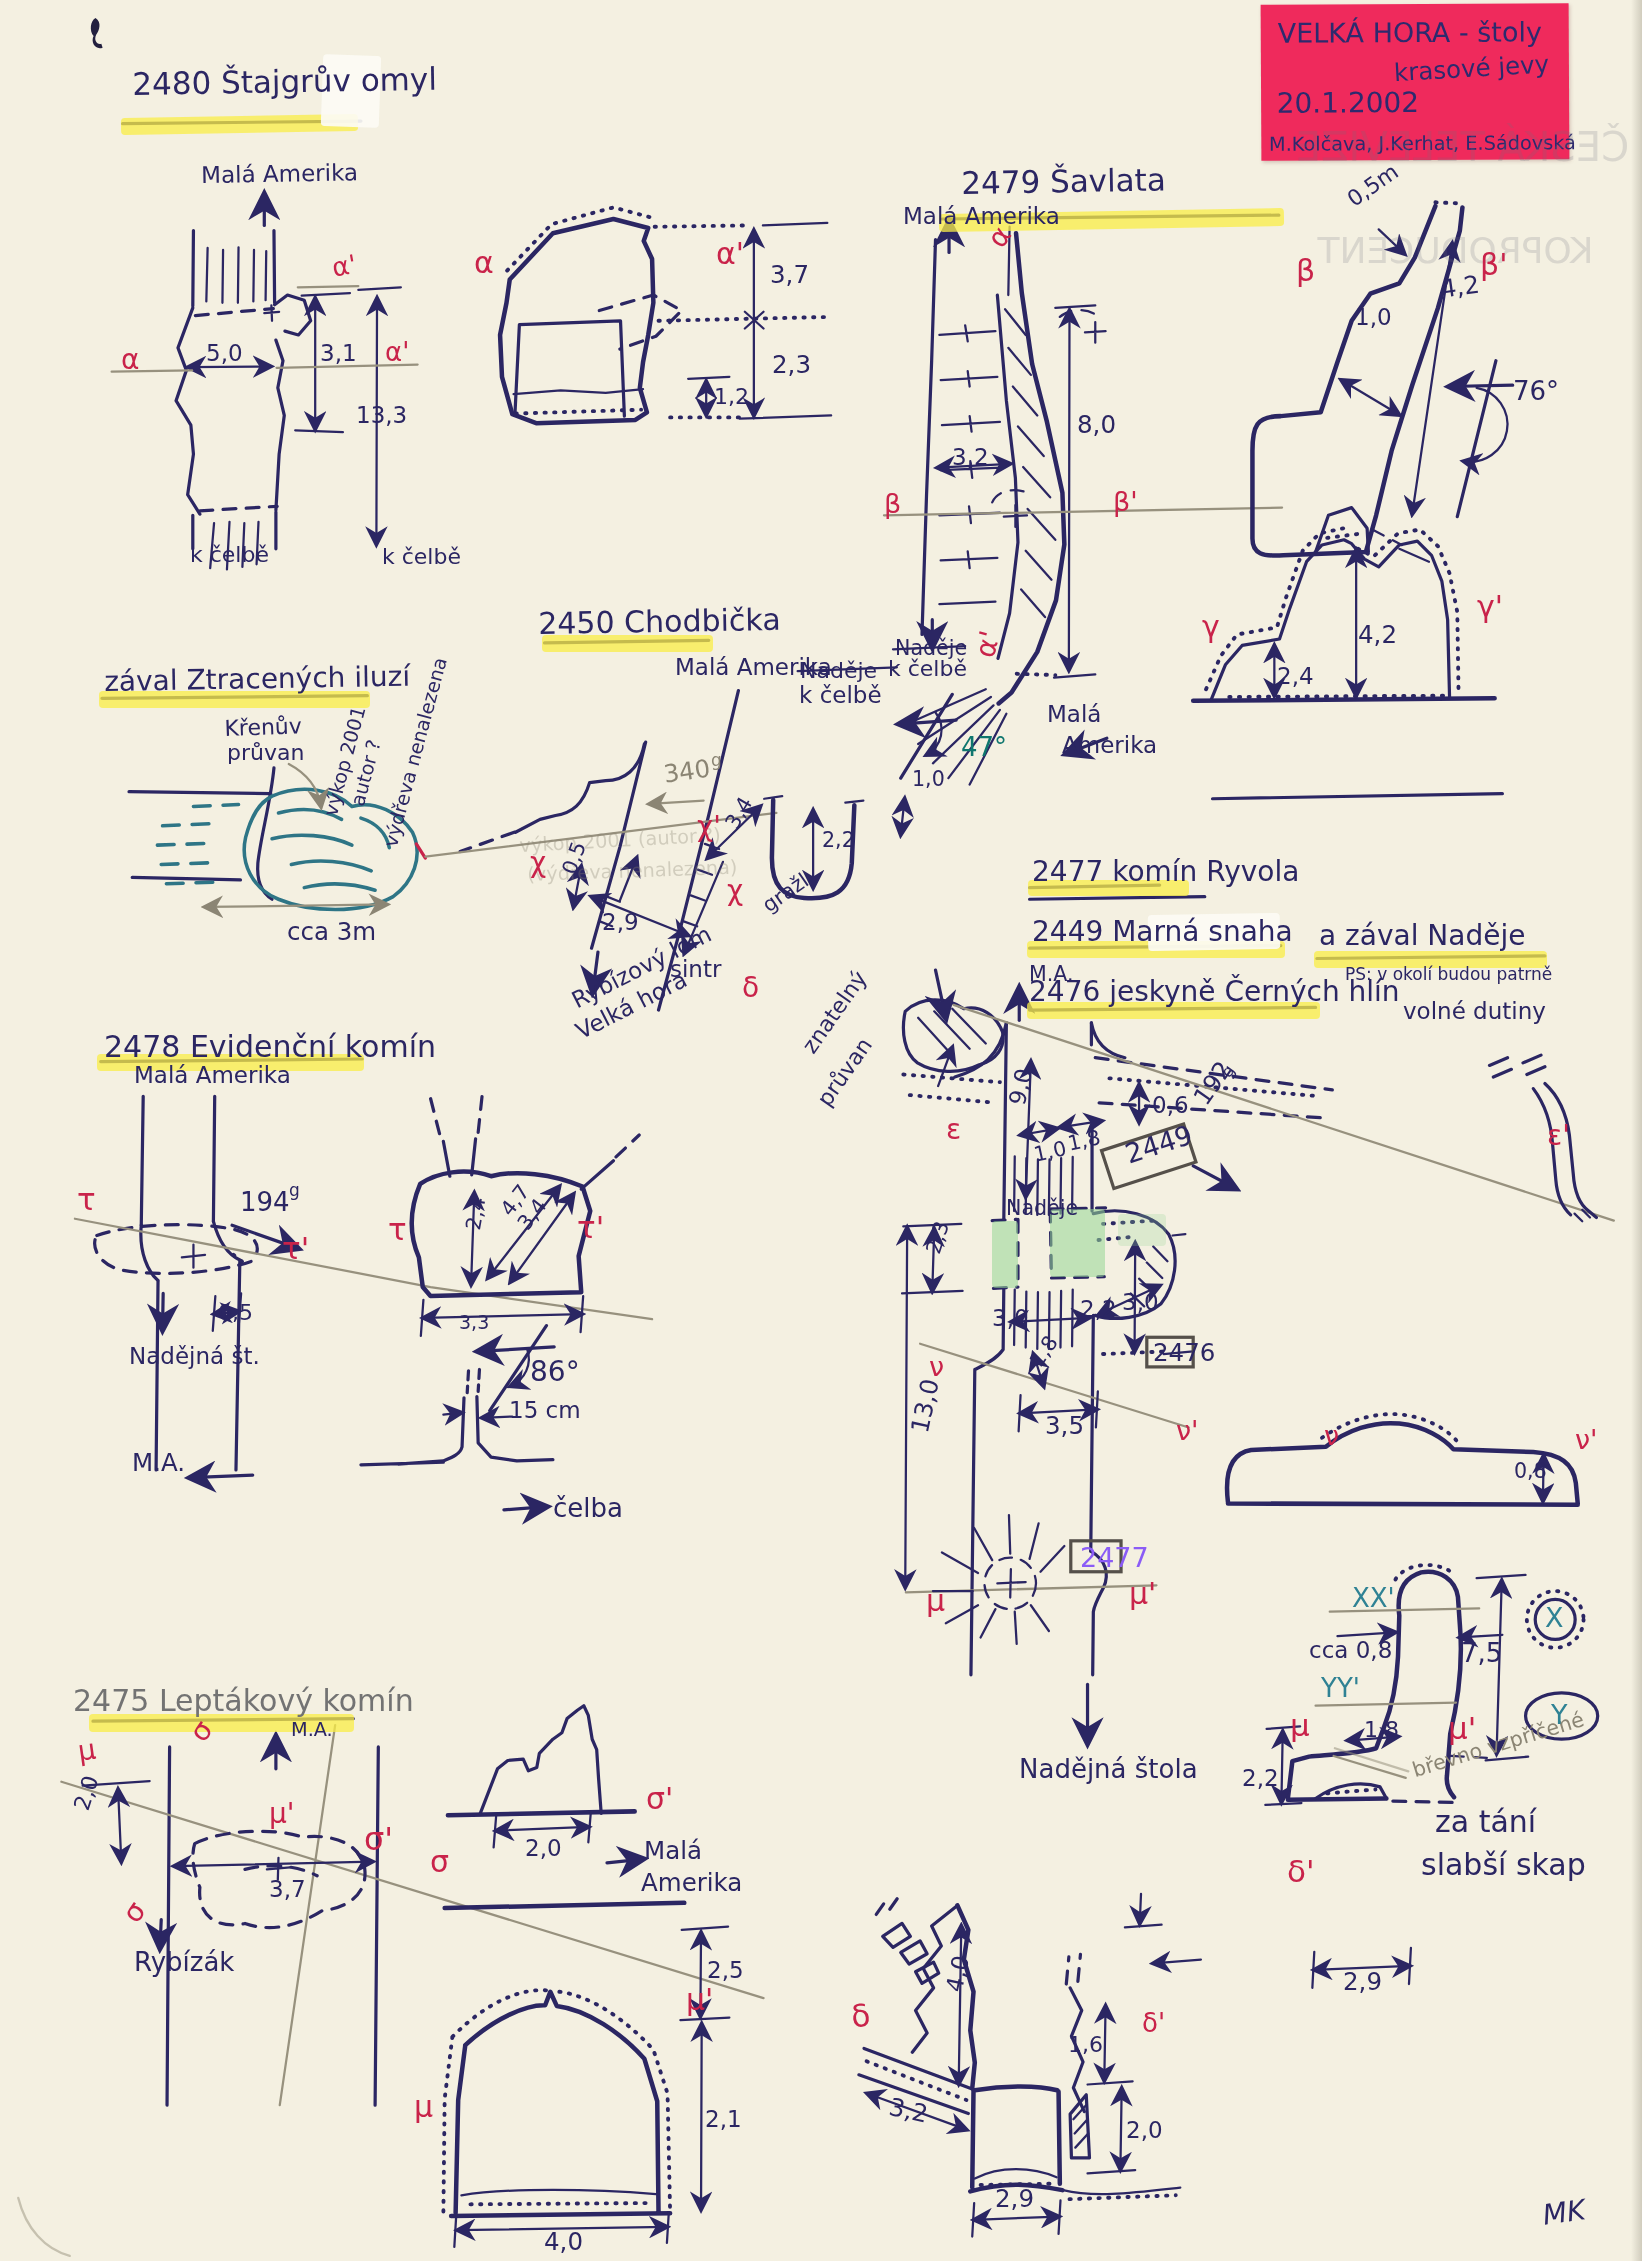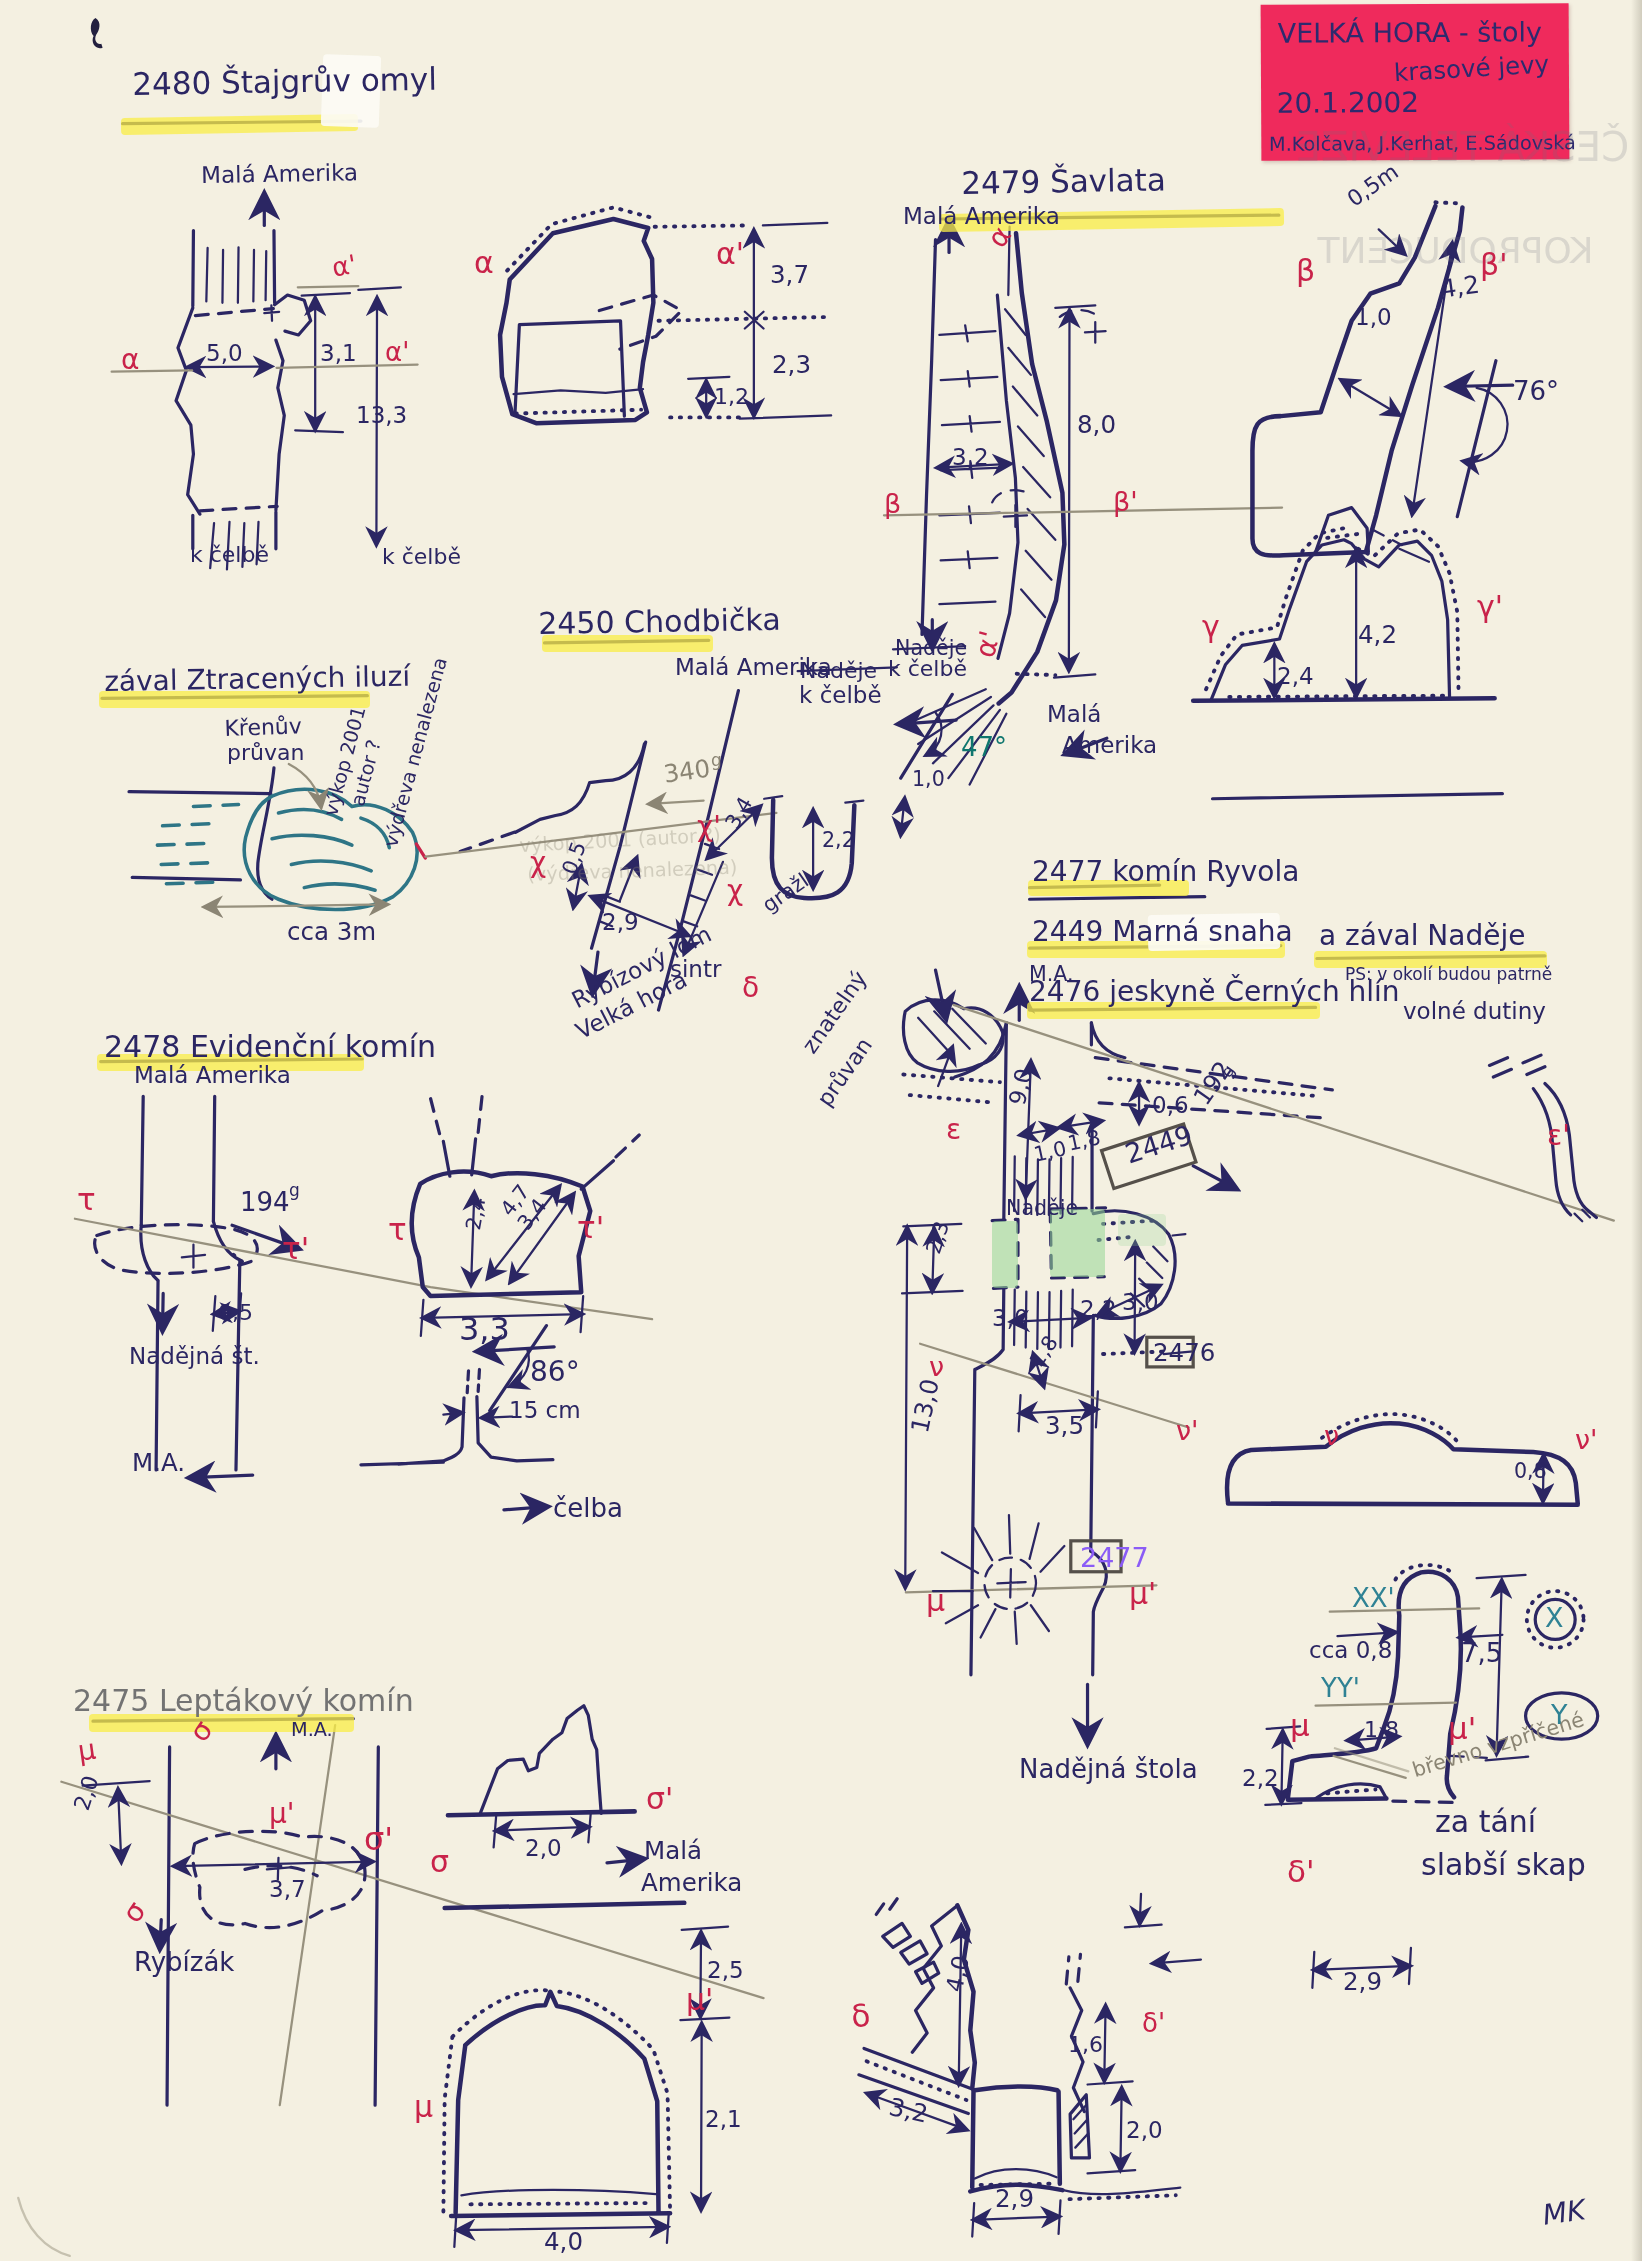--- a/index.html
+++ b/index.html
@@ -478,21 +478,21 @@
     <div class="lbl" style="left: 240px; top: 1189px; font-size: 26px; color: rgb(43, 38, 99); transform: rotate(0deg);">194</div>
     <div class="lbl" style="left: 289px; top: 1182px; font-size: 17px; color: rgb(43, 38, 99); transform: rotate(0deg);">g</div>
     <div class="lbl" style="left: 282px; top: 1232px; font-size: 31px; color: rgb(201, 35, 74); transform: rotate(0deg);">τ'</div>
     <div class="lbl" style="left: 218px; top: 1301px; font-size: 22px; color: rgb(43, 38, 99); transform: rotate(0deg);">0,5</div>
     <div class="lbl" style="left: 129px; top: 1344px; font-size: 23px; color: rgb(43, 38, 99); transform: rotate(0deg);">Nadějná št.</div>
     <div class="lbl" style="left: 388px; top: 1213px; font-size: 31px; color: rgb(201, 35, 74); transform: rotate(0deg);">τ</div>
     <div class="lbl" style="left: 577px; top: 1211px; font-size: 31px; color: rgb(201, 35, 74); transform: rotate(0deg);">τ'</div>
     <div class="lbl" style="left: 463px; top: 1228px; font-size: 20.6px; color: rgb(43, 38, 99); transform: rotate(-80deg);">2,4</div>
     <div class="lbl" style="left: 497px; top: 1207px; font-size: 20.6px; color: rgb(43, 38, 99); transform: rotate(-52deg);">4,7</div>
     <div class="lbl" style="left: 514px; top: 1221px; font-size: 20.6px; color: rgb(43, 38, 99); transform: rotate(-52deg);">3,4</div>
-    <div class="lbl" style="left: 459px; top: 1313px; font-size: 32px; color: rgb(43, 38, 99); transform: rotate(0deg);">3,3</div>
+    <div class="lbl" style="left: 459px; top: 1313px; font-size: 19px; color: rgb(43, 38, 99); transform: rotate(0deg);">3,3</div>
     <div class="lbl" style="left: 530px; top: 1357px; font-size: 28px; color: rgb(43, 38, 99); transform: rotate(0deg);">86°</div>
     <div class="lbl" style="left: 509px; top: 1398px; font-size: 23px; color: rgb(43, 38, 99); transform: rotate(0deg);">15 cm</div>
     <div class="lbl" style="left: 132px; top: 1450px; font-size: 24.5px; color: rgb(43, 38, 99); transform: rotate(0deg);">M.A.</div>
     <div class="lbl" style="left: 553px; top: 1495px; font-size: 26px; color: rgb(43, 38, 99); transform: rotate(0deg);">čelba</div>
     <div class="lbl" style="left: 73px; top: 1685px; font-size: 30px; color: #737373; transform: rotate(0deg);">2475 Leptákový komín</div>
     <div class="lbl" style="left: 291px; top: 1720px; font-size: 19.3px; color: rgb(43, 38, 99); transform: rotate(0deg);">M.A.</div>
     <div class="lbl" style="left: 76px; top: 1737px; font-size: 28px; color: rgb(201, 35, 74); transform: rotate(-8deg);">μ</div>
     <div class="lbl" style="left: 184px; top: 1730px; font-size: 28px; color: rgb(201, 35, 74); transform: rotate(-55deg);">σ</div>
     <div class="lbl" style="left: 269px; top: 1877px; font-size: 23px; color: rgb(43, 38, 99); transform: rotate(0deg);">3,7</div>
     <div class="lbl" style="left: 70px; top: 1806px; font-size: 22px; color: rgb(43, 38, 99); transform: rotate(-72deg);">2,0</div>

